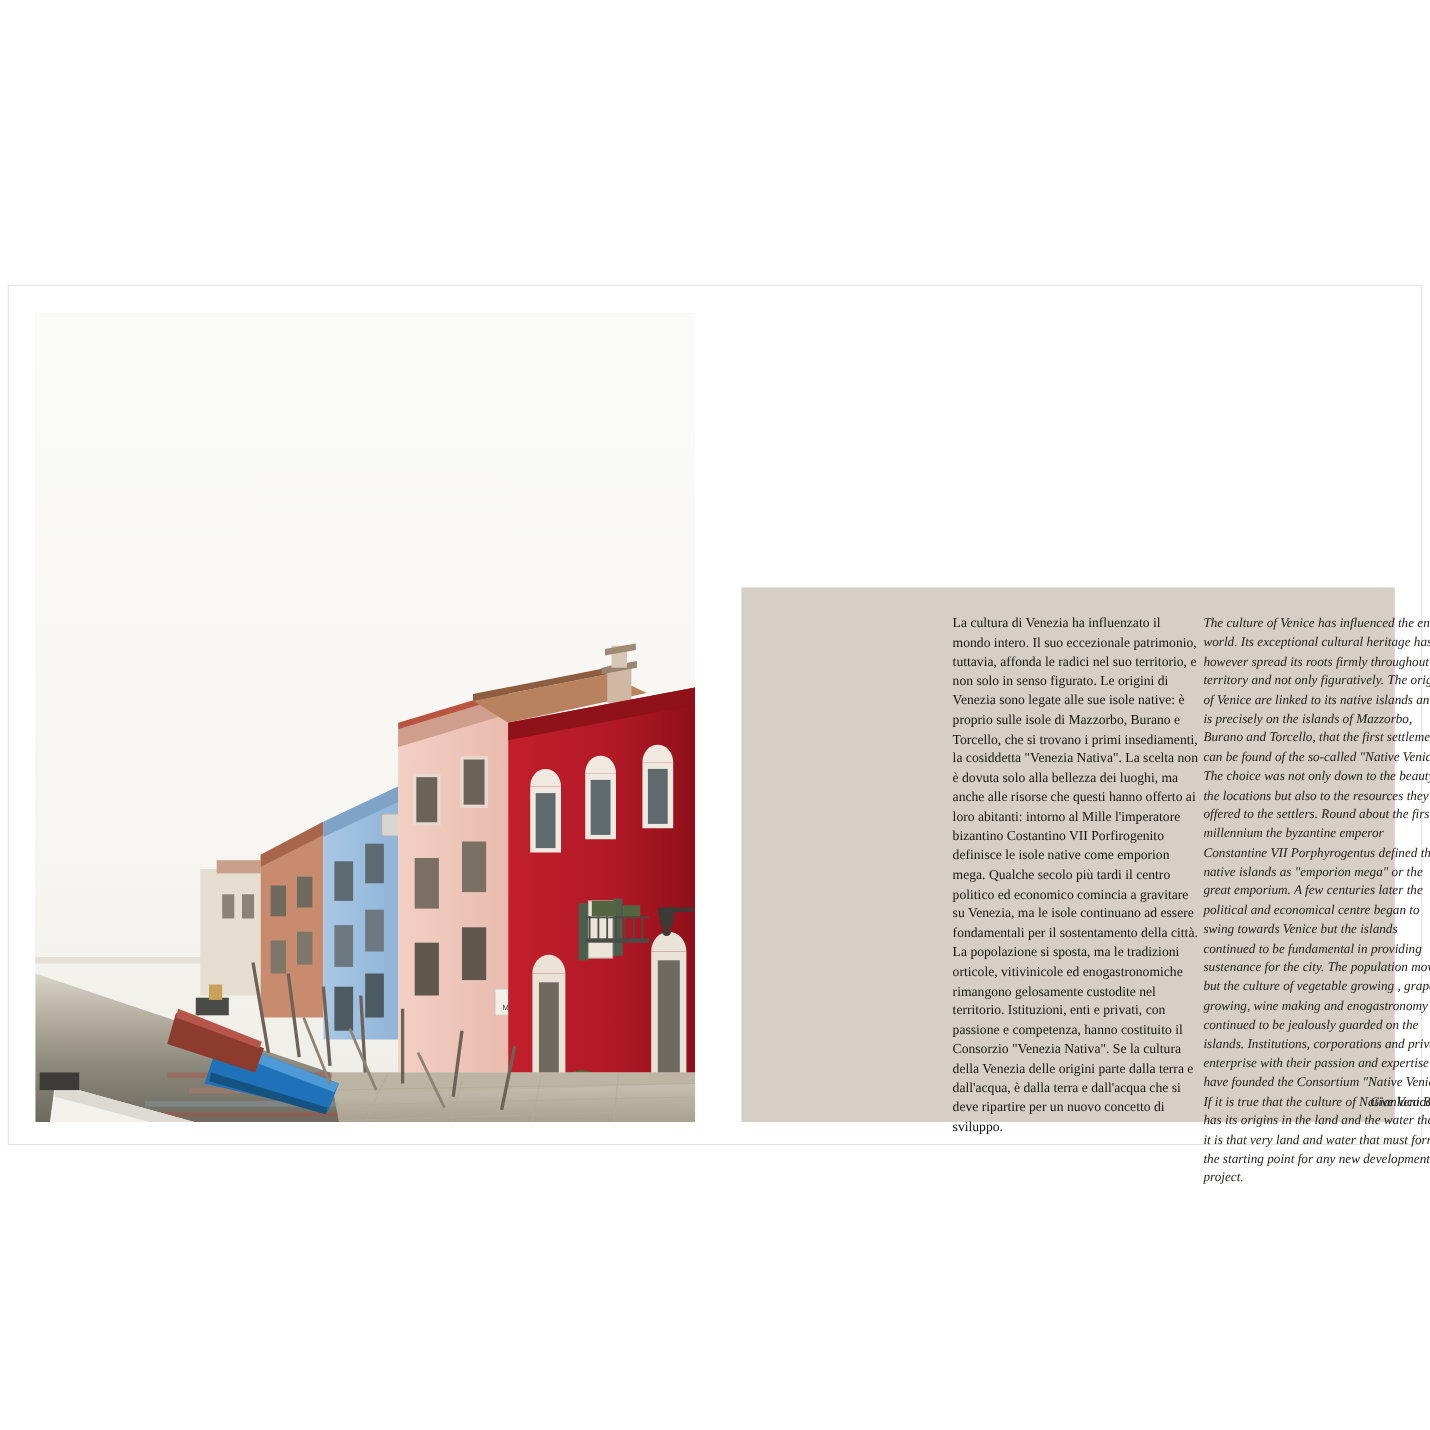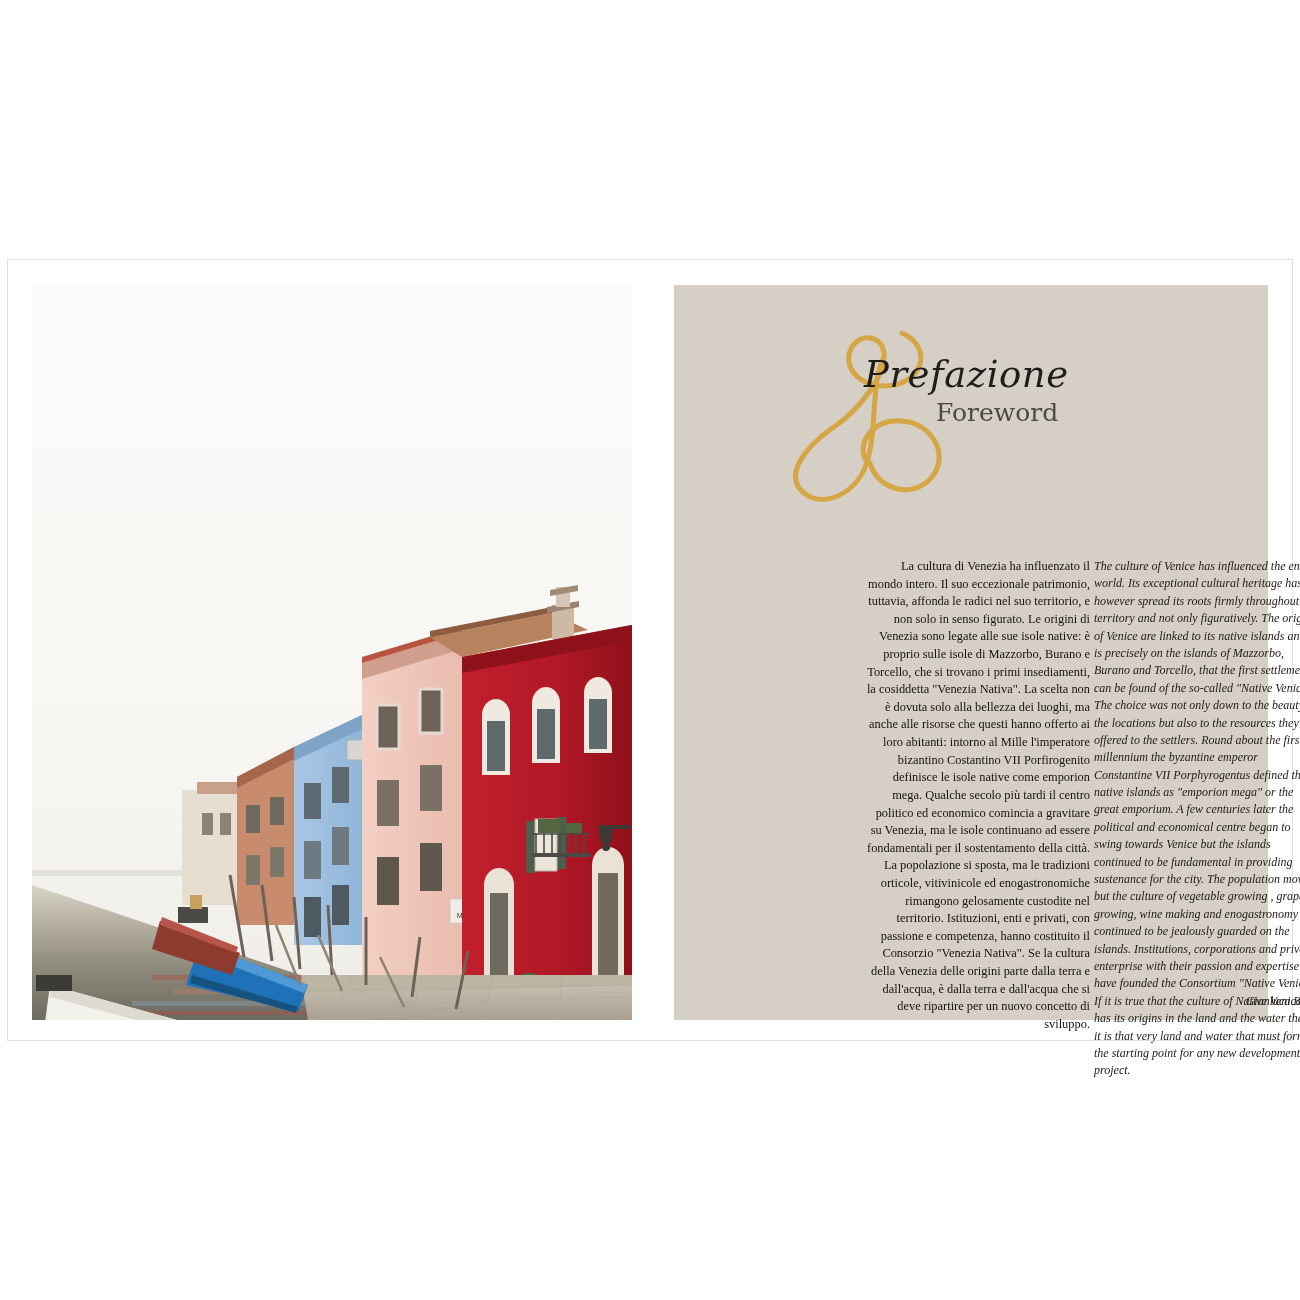--- a/index.html
+++ b/index.html
@@ -96,21 +96,20 @@
     top: 24px;
     width: 224px;
     font-size: 12.4px;
     line-height: 1.42;
     color: #15130f;
     text-align: left;
   }
   #col-it {
     left: 192px;
     font-family: "Liberation Serif", serif;
-    text-align: right;
   }
   #col-en {
     left: 420px;
     font-family: "Liberation Serif", serif;
     font-style: italic;
     font-size: 12px;
     line-height: 1.45;
     color: #1d1b17;
   }
   #signature {
@@ -347,33 +346,20 @@
         <line x1="286" y1="650" x2="310" y2="706"></line>
         <line x1="348" y1="672" x2="372" y2="722"></line>
       </g>
 
       <rect x="0" y="0" width="600" height="735" fill="none"></rect>
     </svg>
   </div>
 
   <div id="text-page">
 
-    <div id="title-band">
-      <svg id="flourish" viewBox="0 0 180 200">
-        <g fill="none" stroke="#d6a544" stroke-width="5" stroke-linecap="round">
-          <path d="M128,20 C158,34 150,66 120,72 C88,78 66,54 78,34 C86,20 108,22 110,40
-                   C112,62 86,96 60,114 C28,136 10,164 30,180 C50,196 82,180 92,152
-                   C104,118 96,70 110,44"></path>
-          <path d="M96,150 C104,178 140,186 158,164 C176,142 158,110 128,108
-                   C100,106 82,128 92,148"></path>
-        </g>
-      </svg>
-      <div id="title-it">Prefazione</div>
-      <div id="title-en">Foreword</div>
-    </div>
 
     <div id="body-band">
       <div class="col" id="col-it">La cultura di Venezia ha influenzato il mondo intero. Il suo eccezionale patrimonio, tuttavia, affonda le radici nel suo territorio, e non solo in senso figurato. Le origini di Venezia sono legate alle sue isole native: è proprio sulle isole di Mazzorbo, Burano e Torcello, che si trovano i primi insediamenti, la cosiddetta "Venezia Nativa". La scelta non è dovuta solo alla bellezza dei luoghi, ma anche alle risorse che questi hanno offerto ai loro abitanti: intorno al Mille l'imperatore bizantino Costantino VII Porfirogenito definisce le isole native come emporion mega. Qualche secolo più tardi il centro politico ed economico comincia a gravitare su Venezia, ma le isole continuano ad essere fondamentali per il sostentamento della città. La popolazione si sposta, ma le tradizioni orticole, vitivinicole ed enogastronomiche rimangono gelosamente custodite nel territorio. Istituzioni, enti e privati, con passione e competenza, hanno costituito il Consorzio "Venezia Nativa". Se la cultura della Venezia delle origini parte dalla terra e dall'acqua, è dalla terra e dall'acqua che si deve ripartire per un nuovo concetto di sviluppo.</div>
       <div class="col" id="col-en">The culture of Venice has influenced the entire world. Its exceptional cultural heritage has however spread its roots firmly throughout its territory and not only figuratively. The origins of Venice are linked to its native islands and it is precisely on the islands of Mazzorbo, Burano and Torcello, that the first settlements can be found of the so-called "Native Venice". The choice was not only down to the beauty of the locations but also to the resources they offered to the settlers. Round about the first millennium the byzantine emperor Constantine VII Porphyrogentus defined the native islands as "emporion mega" or the great emporium. A few centuries later the political and economical centre began to swing towards Venice but the islands continued to be fundamental in providing sustenance for the city. The population moved but the culture of vegetable growing , grape growing, wine making and enogastronomy continued to be jealously guarded on the islands. Institutions, corporations and private enterprise with their passion and expertise have founded the Consortium "Native Venice". If it is true that the culture of Native Venice has its origins in the land and the water then it is that very land and water that must form the starting point for any new development project.</div>
       <div id="signature">Gianluca Bisol</div>
     </div>
 
   </div>
 </div>
 

